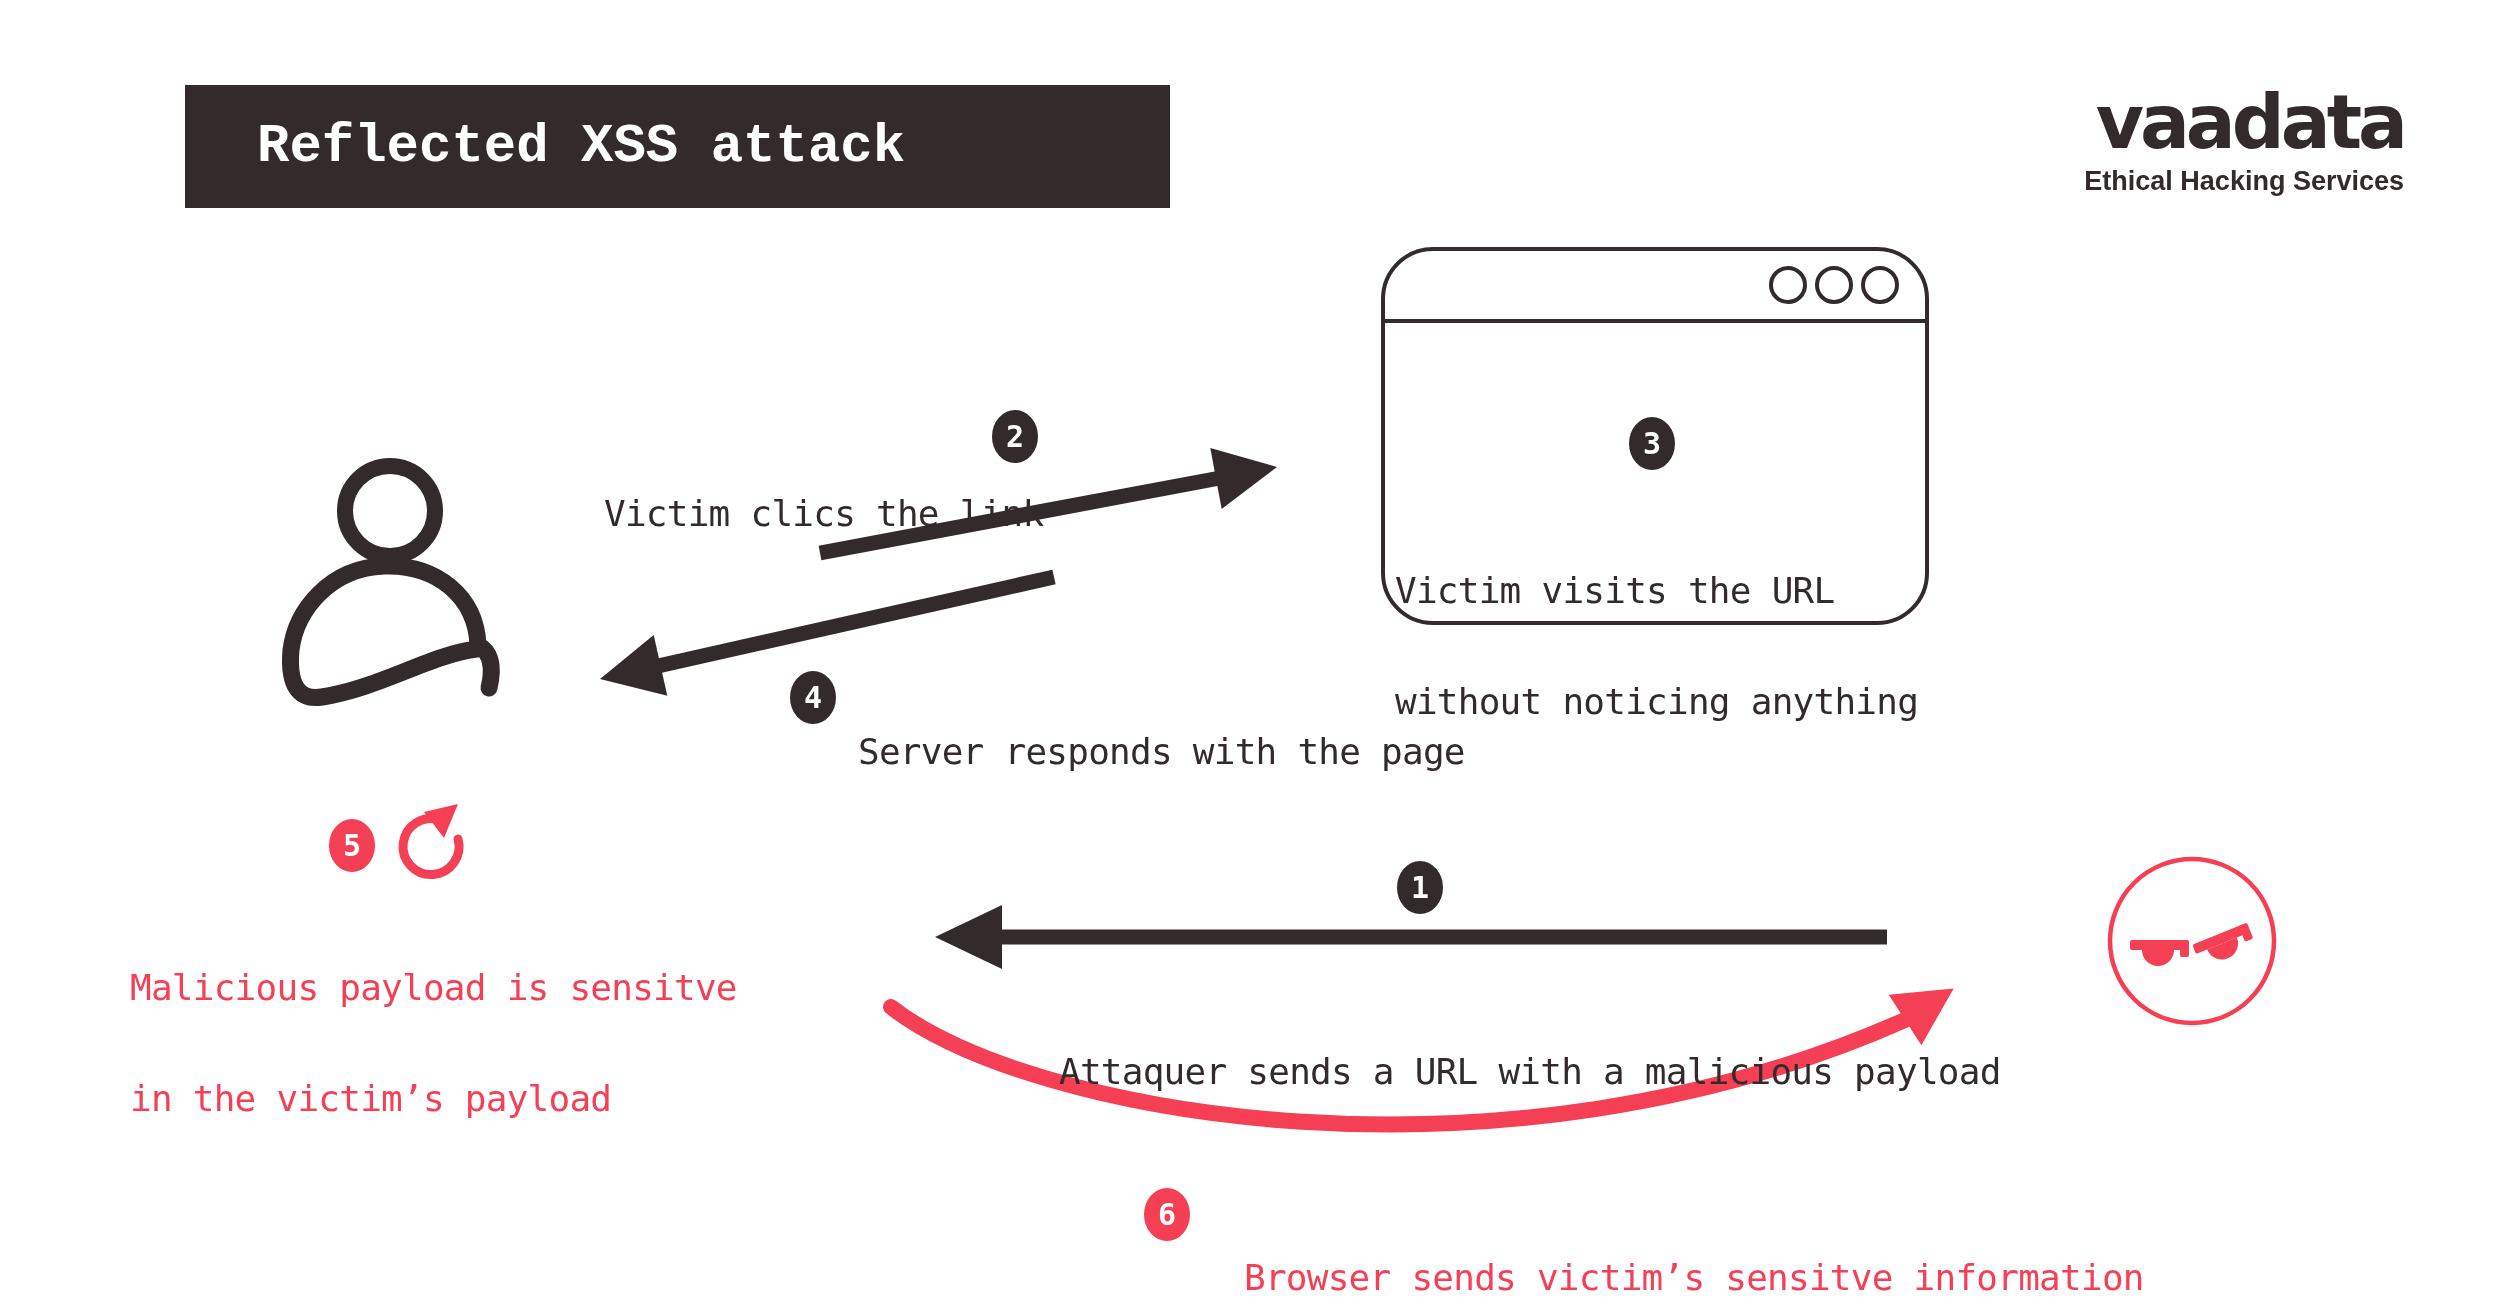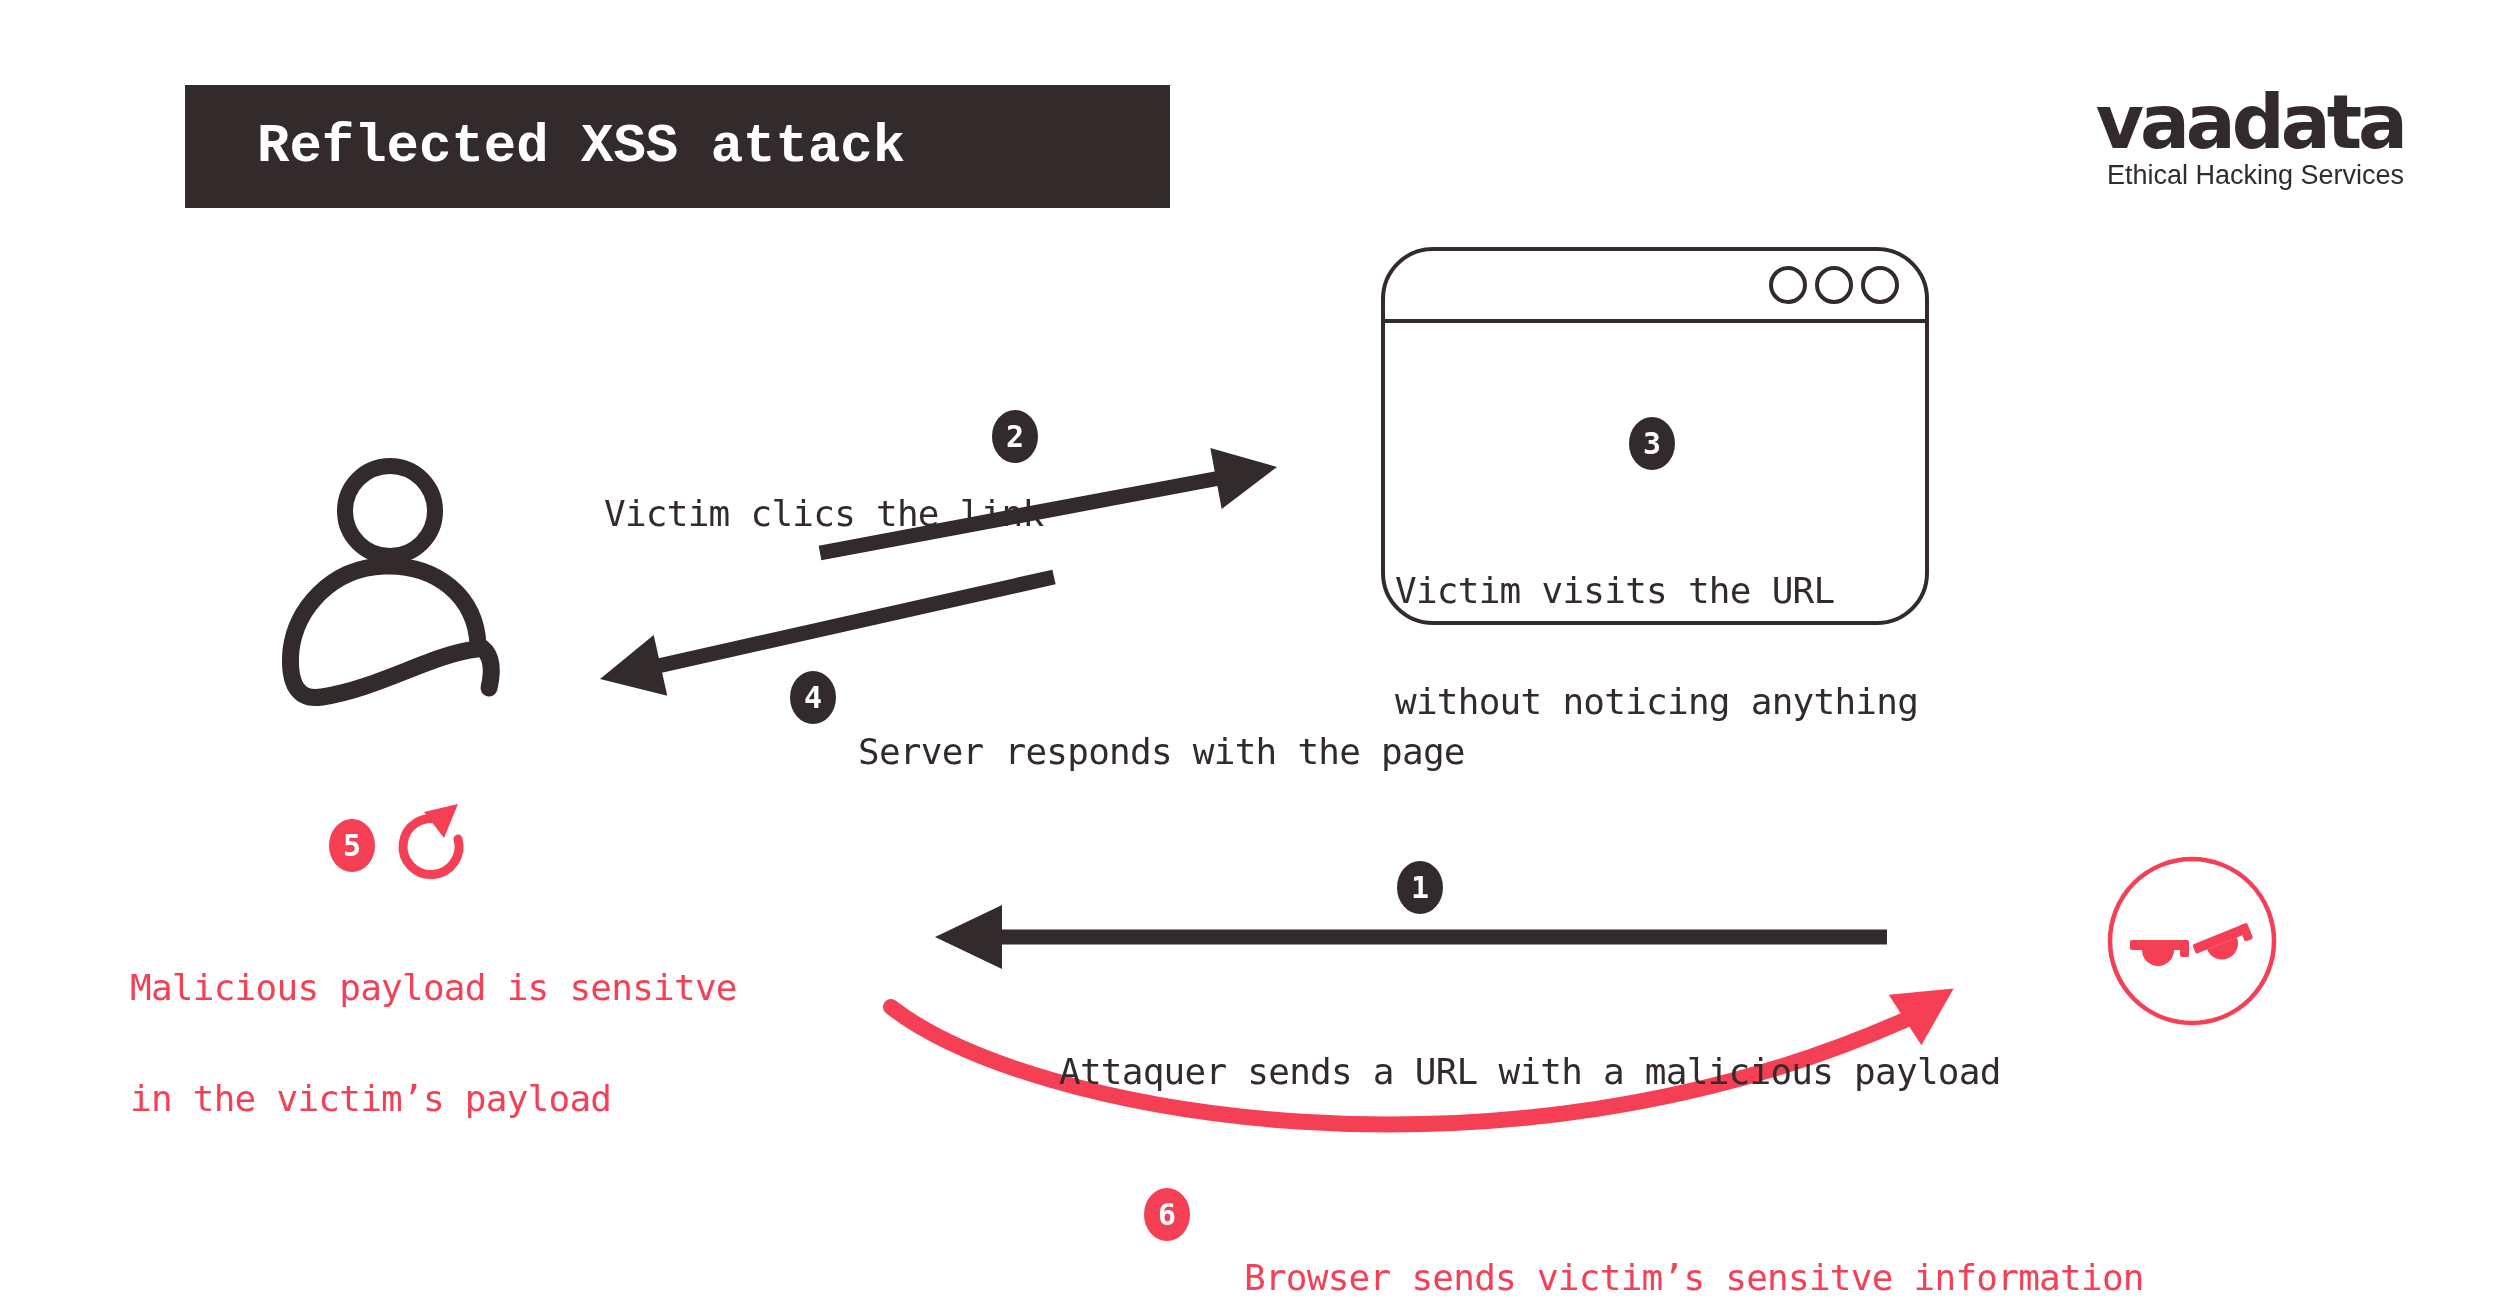--- a/index.html
+++ b/index.html
@@ -30,21 +30,21 @@
   .logo{
     position:absolute;left:2048px;top:84px;width:356px;text-align:right;
     color:var(--dark);
   }
   .logo .wordmark{
     font-family:"DejaVu Sans", sans-serif;
     font-size:74px;font-weight:bold;letter-spacing:-4px;line-height:76px;
   }
   .logo .tagline{
     font-family:"Liberation Sans", sans-serif;
-    font-size:27px;font-weight:normal;letter-spacing:0px;
+    font-size:27px;font-weight:bold;margin-top:6px;letter-spacing:0px;
   }
   
   .gfx{position:absolute;left:0;top:0;width:2500px;height:1307px;}
   
   .browser{
     position:absolute;left:1381px;top:247px;width:548px;height:378px;
     border:4px solid var(--dark);border-radius:52px;box-sizing:border-box;
     background:var(--background);
   }
   .browser-titlebar{

